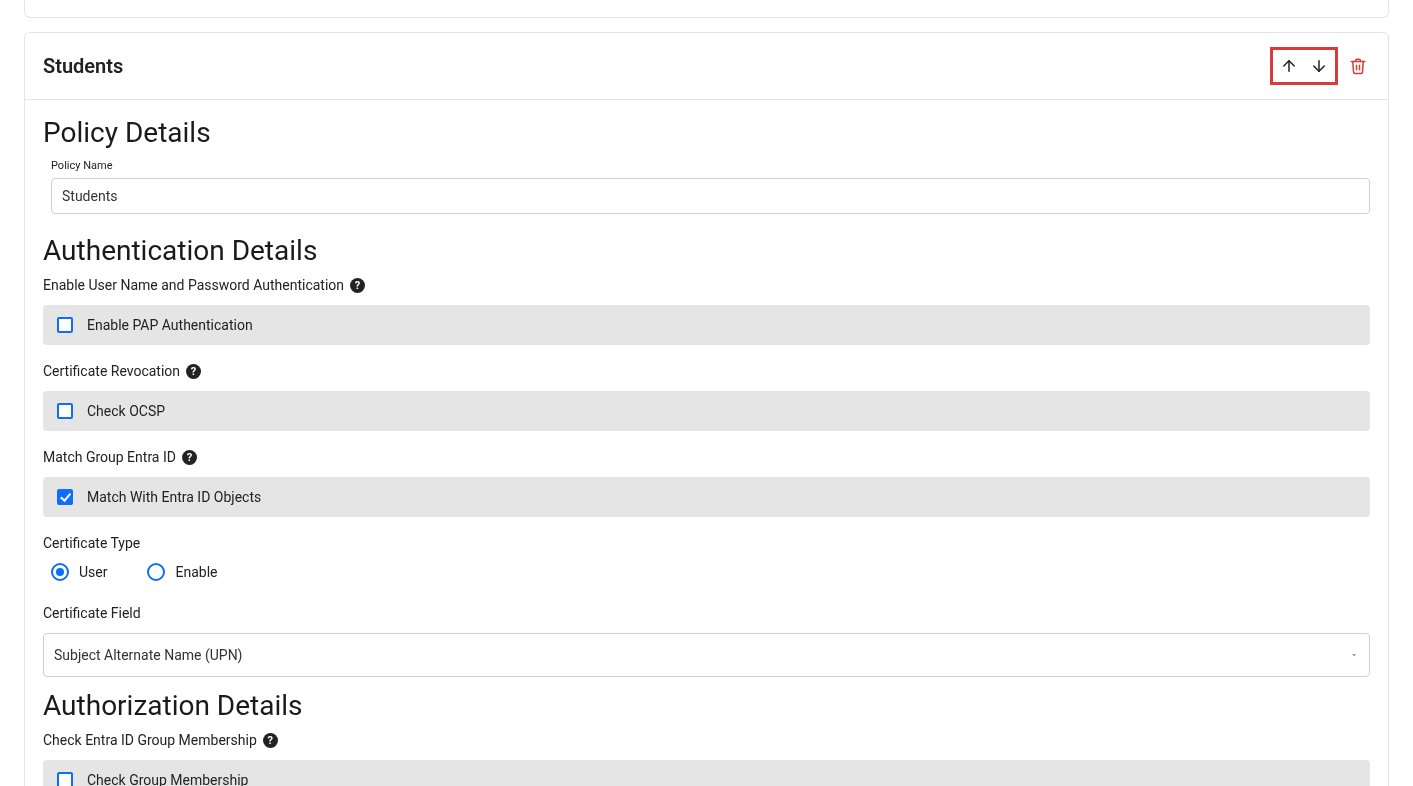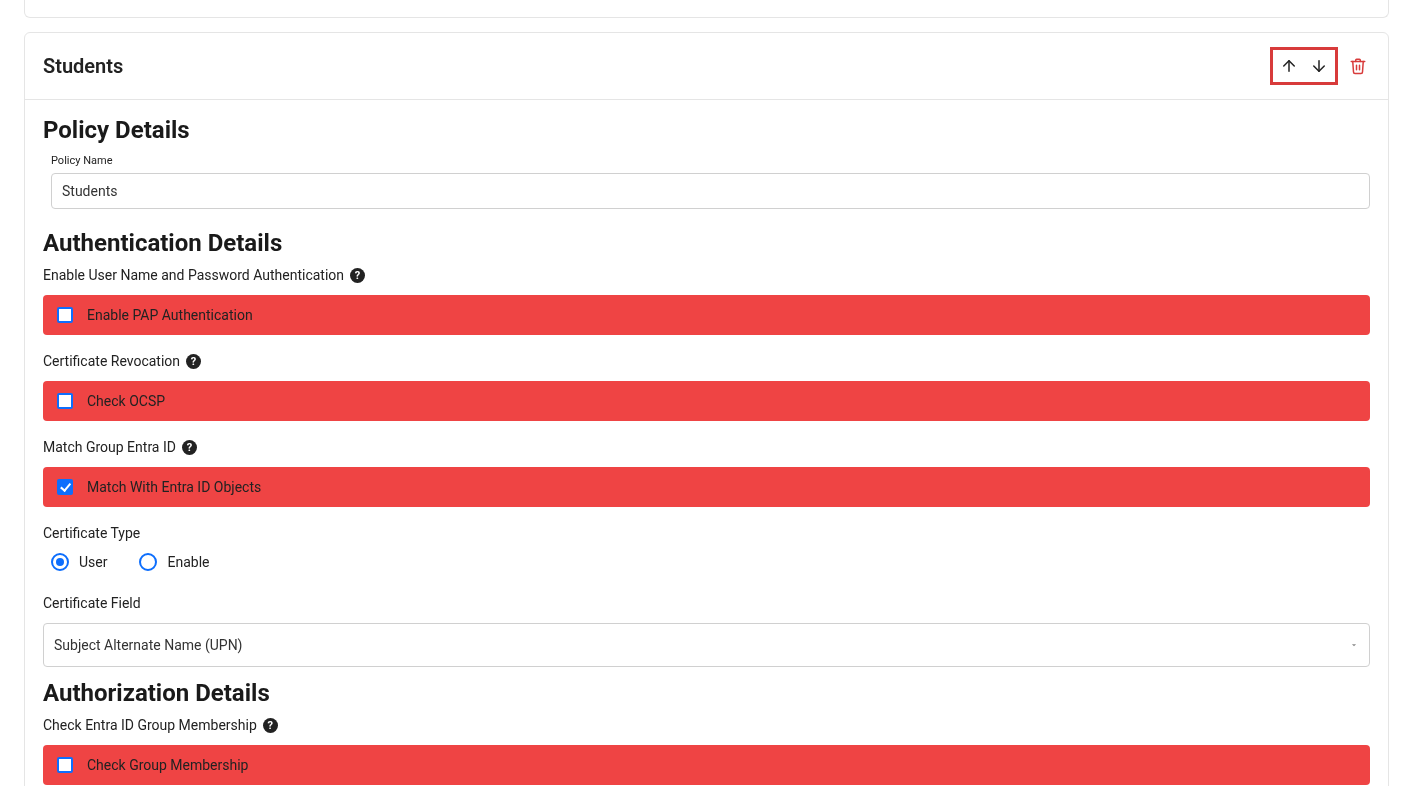--- a/index.html
+++ b/index.html
@@ -66,22 +66,22 @@
       align-items: center;
       justify-content: center;
       cursor: pointer;
       color: #d83b3b;
       margin-left: 4px;
     }
     .card-body {
       padding: 4px 18px 24px 18px;
     }
     h2.section-title {
-      font-size: 24px;
-      font-weight: 700;
+      font-size: 28px;
+      font-weight: 400;
       color: #1a1a1a;
       margin-top: 12px;
       margin-bottom: 10px;
     }
     .field-label {
       font-size: 11px;
       color: #222;
       margin-bottom: 6px;
       display: block;
       padding-left: 8px;
@@ -124,21 +124,21 @@
       border-radius: 50%;
       background: #222;
       color: #fff;
       display: inline-flex;
       align-items: center;
       justify-content: center;
       font-size: 11px;
       font-weight: bold;
     }
     .checkbox-row {
-      background: #ef4444;
+      background: #e5e5e5;
       border-radius: 4px;
       padding: 12px 14px;
       display: flex;
       align-items: center;
       gap: 14px;
       margin-bottom: 18px;
     }
     .checkbox {
       width: 16px;
       height: 16px;
@@ -161,21 +161,21 @@
       border: solid #fff;
       border-width: 0 2px 2px 0;
       transform: rotate(40deg) translateY(-1px);
     }
     .checkbox-label {
       font-size: 14px;
       color: #222;
     }
     .radio-row {
       display: flex;
-      gap: 32px;
+      gap: 40px;
       margin-bottom: 24px;
       padding-left: 8px;
     }
     .radio-item {
       display: flex;
       align-items: center;
       gap: 10px;
       cursor: pointer;
     }
     .radio {

